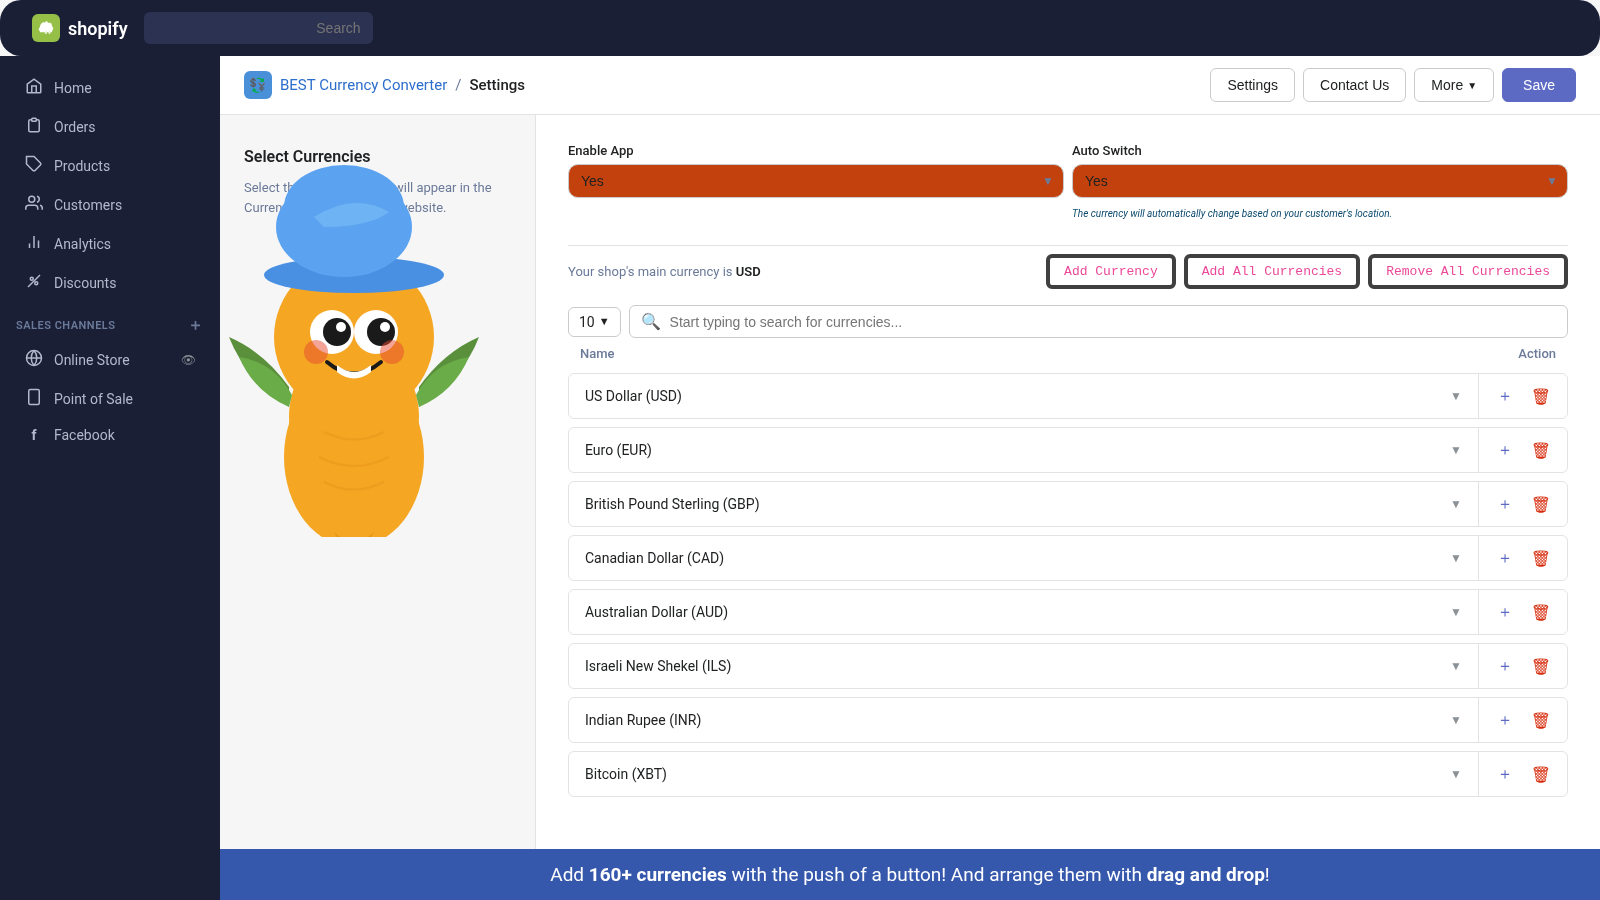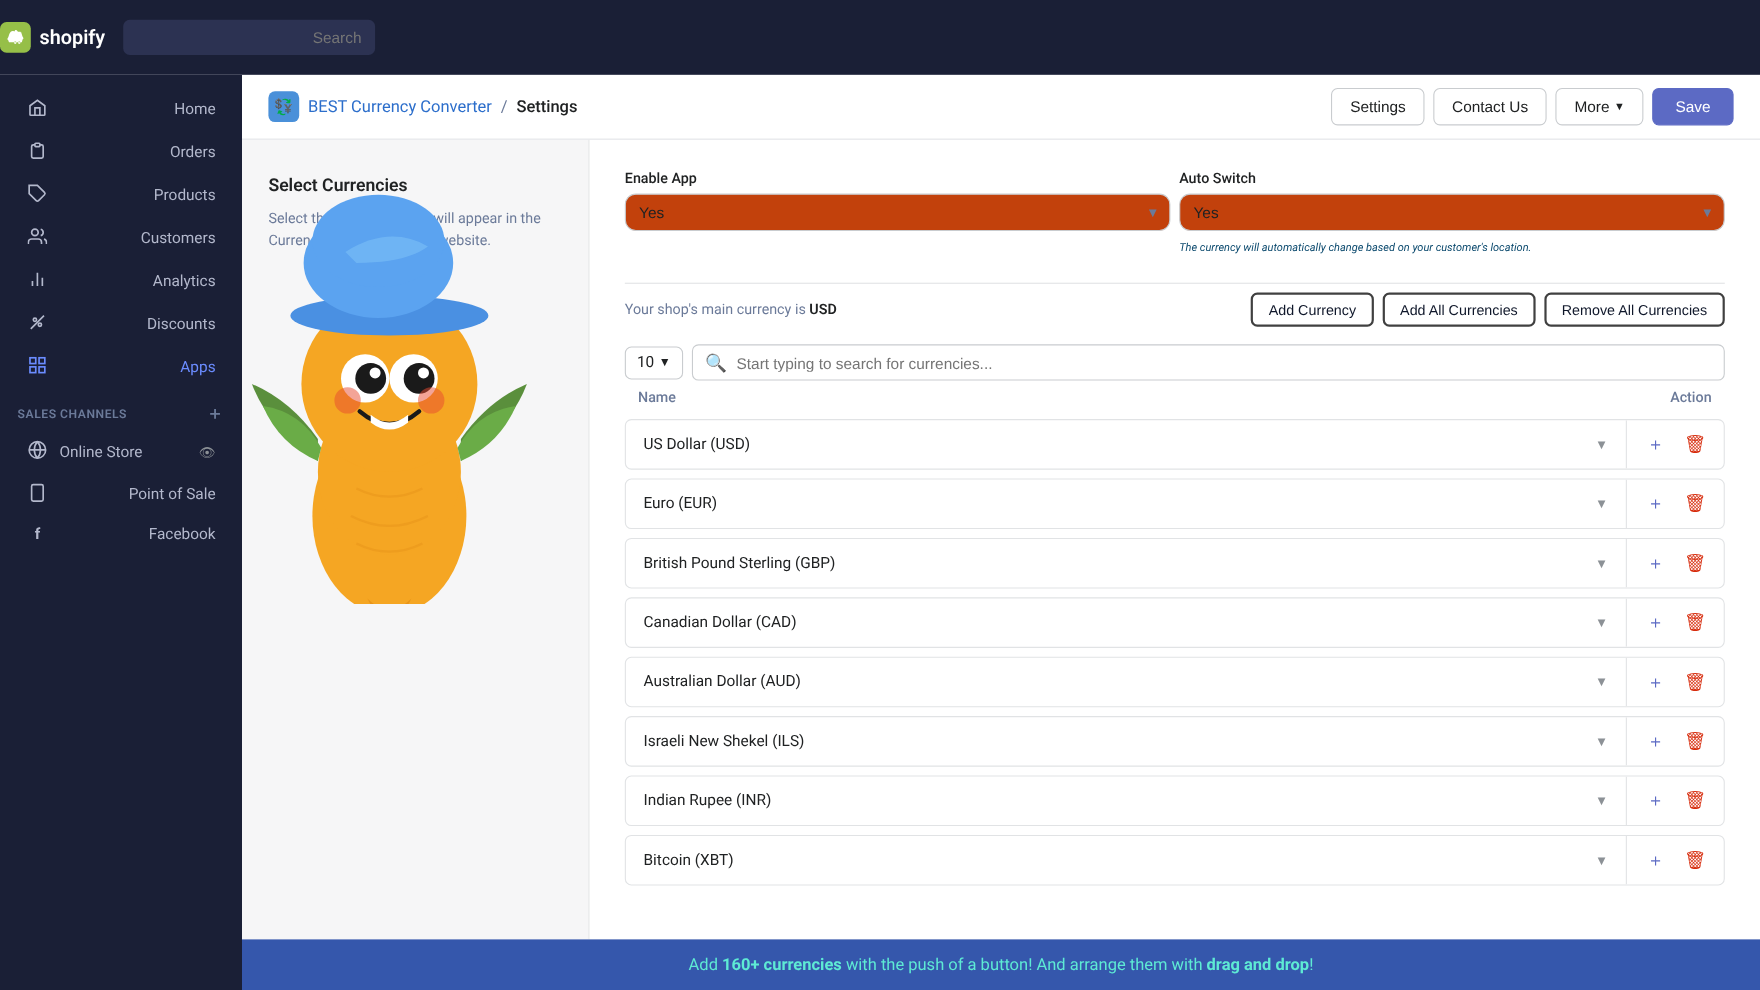--- a/index.html
+++ b/index.html
@@ -1,26 +1,27 @@
 <!DOCTYPE html>
 <html><head>
   <meta charset="utf-8">
   <style>
     * { box-sizing: border-box; margin: 0; padding: 0; }
     body { font-family: -apple-system, BlinkMacSystemFont, 'Segoe UI', Roboto, sans-serif; background: #f6f6f7; min-height: 900px; display: flex; flex-direction: column; }
 
     
     .top-nav {
       background: #1a1f36;
-      height: 68px;
-      display: flex;
-      align-items: center;
-      padding: 0 0;
+      height: 56px;
+      display: flex;
+      align-items: center;
+      padding: 0 32px;
       flex-shrink: 0;
       z-index: 10;
+      border-radius: 21px;
     }
     .shopify-logo {
       display: flex;
       align-items: center;
       gap: 8px;
       color: white;
       font-size: 18px;
       font-weight: 600;
       margin-right: 16px;
       text-decoration: none;
@@ -82,21 +83,20 @@
     .sidebar-item {
       display: flex;
       align-items: center;
       gap: 10px;
       padding: 8px 16px;
       color: #b3b8cc;
       font-size: 14px;
       cursor: pointer;
       border-radius: 4px;
       margin: 1px 8px;
-      justify-content: space-between;
     }
     .sidebar-item.highlight { color: #6b8cff; }
     .sidebar-icon { font-size: 16px; width: 20px; text-align: center; }
     .sidebar-section {
       padding: 12px 16px 4px;
       font-size: 11px;
       color: #6b7a99;
       font-weight: 600;
       letter-spacing: 0.5px;
       display: flex;
@@ -280,27 +280,28 @@
       font-size: 13px;
       color: #6b7a99;
     }
     .main-currency-text strong { color: #202223; font-weight: 600; }
     .currency-actions {
       display: flex;
       gap: 8px;
     }
     .btn-link {
       padding: 6px 14px;
-      border: 2px solid #404040;
+      border: 4px solid #404040;
       border-radius: 6px;
       font-size: 13px;
       background: white;
-      color: #0f172a;
+      color: #ec4899;
       cursor: pointer;
       font-weight: 500;
+      font-family: Liberation Mono, monospace;
     }
 
     
     .currency-search {
       display: flex;
       align-items: center;
       gap: 8px;
     }
     .per-page-select {
       display: flex;
@@ -386,22 +387,22 @@
       color: #5c6ac4;
       font-size: 16px;
     }
     .action-btn.delete { color: #d72c0d; }
 
     
     .bottom-banner {
       background: #3557ac;
       padding: 14px 24px;
       text-align: center;
-      color: #5eead4;
-      font-size: 15px;
+      color: #ffffff;
+      font-size: 19px;
       flex-shrink: 0;
     }
     .bottom-banner strong { font-weight: 700; }
   </style>
 </head>
 <body>
 
 <div class="top-nav">
   <a class="shopify-logo">
     <div class="shopify-bag">
@@ -470,31 +471,20 @@
     </div>
     <div class="sidebar-item">
       <span class="sidebar-icon">
         <svg width="18" height="18" viewBox="0 0 24 24" fill="none" stroke="currentColor" stroke-width="2">
             <circle cx="9" cy="9" r="2"></circle>
             <circle cx="15" cy="15" r="2"></circle>
             <line x1="4" y1="20" x2="20" y2="4"></line>
           </svg>
       </span>
       <span>Discounts</span>
-    </div>
-    <div class="sidebar-item highlight">
-      <span class="sidebar-icon">
-        <svg width="18" height="18" viewBox="0 0 24 24" fill="none" stroke="#6b8cff" stroke-width="2">
-            <rect x="3" y="3" width="7" height="7"></rect>
-            <rect x="14" y="3" width="7" height="7"></rect>
-            <rect x="14" y="14" width="7" height="7"></rect>
-            <rect x="3" y="14" width="7" height="7"></rect>
-          </svg>
-      </span>
-      <span style="color:#6b8cff;">Apps</span>
     </div>
 
     <div class="sidebar-section">
       <span>SALES CHANNELS</span>
       <span class="sidebar-section-add">＋</span>
     </div>
 
     <div class="sidebar-item">
       <span class="sidebar-icon">
         <svg width="18" height="18" viewBox="0 0 24 24" fill="none" stroke="currentColor" stroke-width="2">

